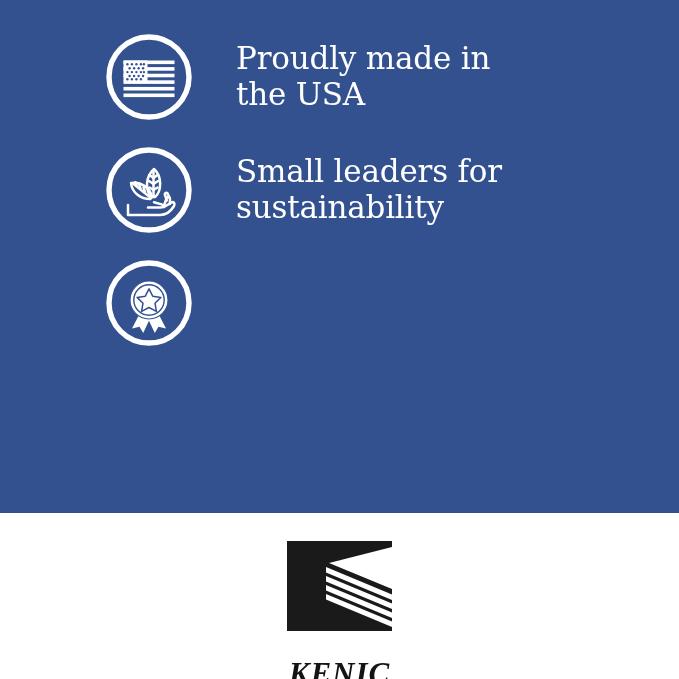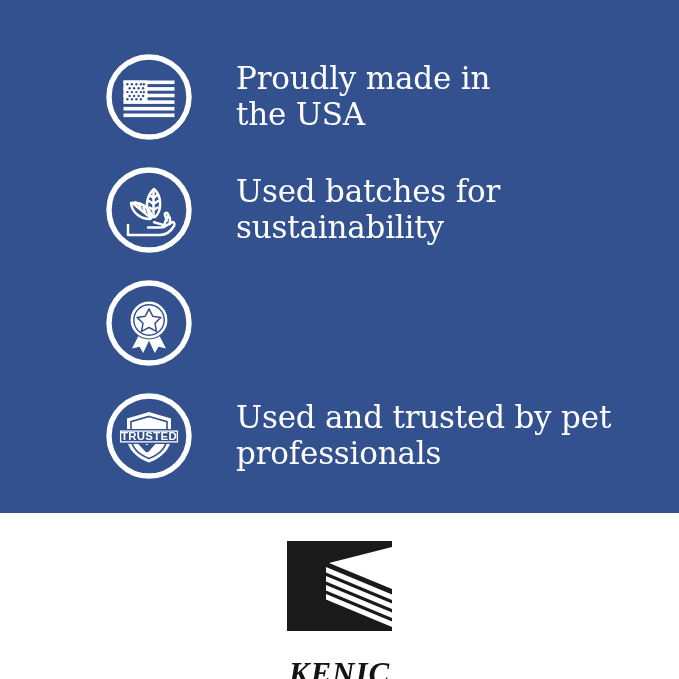--- a/index.html
+++ b/index.html
@@ -29,21 +29,21 @@
     background: #33508f;
     box-sizing: border-box;
   }
 
   #feature-list {
     position: absolute;
     left: 0;
     top: 0;
     width: 679px;
     height: 513px;
-    padding: 40px 0 0 0;
+    padding: 20px 0 0 0;
     box-sizing: border-box;
     display: flex;
     flex-direction: column;
     justify-content: flex-start;
   }
 
   .feature-row {
     display: flex;
     align-items: center;
     height: 113px;
@@ -184,21 +184,21 @@
 
               <path d="M24 60 L24 70 L56 70 C62 70 67 66 70 61
                        C71.5 58.5 69.5 56.2 67.3 57.6 L60 62"></path>
               <path d="M44 62.5 L57 62.5 C59 62.5 59.6 60 57.6 59.4
                        L50 57.2"></path>
               <path d="M59.5 62 L62.5 53.5 C63.2 51.3 66 51.6 66 54 L65.8 59"></path>
               <path d="M62.8 55.5 L61 50 C60.3 48 62.8 46.8 63.8 48.7 L65.5 53"></path>
             </g>
           </svg>
         </div>
-        <div class="feature-text">Used batches for
+        <div class="feature-text">Small leaders for
 sustainability</div>
       </div>
 
       <div class="feature-row">
         <div class="feature-icon">
           <svg viewBox="0 0 90 90" xmlns="http://www.w3.org/2000/svg">
             <circle cx="45" cy="45" r="40" fill="none" stroke="#ffffff" stroke-width="5.4"></circle>
 
             <path d="M36.5 54 L28 70.5 L35.5 68.8 L39.2 75 L47 58.5 Z" fill="#ffffff"></path>
             <path d="M53.5 54 L62 70.5 L54.5 68.8 L50.8 75 L43 58.5 Z" fill="#ffffff"></path>
@@ -206,40 +206,20 @@
             <circle cx="45" cy="42" r="19" fill="#ffffff"></circle>
             <circle cx="45" cy="42" r="19" fill="none" stroke="#33508f" stroke-width="1.1"></circle>
             <circle cx="45" cy="42" r="15.2" fill="none" stroke="#33508f" stroke-width="1.4"></circle>
 
             <path d="M45 30.8 L48.7 38.2 L56.9 39.4 L51 45.2 L52.4 53.4
                      L45 49.5 L37.6 53.4 L39 45.2 L33.1 39.4 L41.3 38.2 Z" fill="#ffffff" stroke="#33508f" stroke-width="1.5" stroke-linejoin="round"></path>
           </svg>
         </div>
       </div>
 
-      <div class="feature-row">
-        <div class="feature-icon">
-          <svg viewBox="0 0 90 90" xmlns="http://www.w3.org/2000/svg">
-            <circle cx="45" cy="45" r="40" fill="none" stroke="#ffffff" stroke-width="5.4"></circle>
-
-            <path d="M45 21 L67 27.5 L67 46 C67 58.5 57 67 45 71.5
-                     C33 67 23 58.5 23 46 L23 27.5 Z" fill="#ffffff"></path>
-            <path d="M45 25.4 L63 30.7 L63 46 C63 56.3 54.8 63.6 45 67.5
-                     C35.2 63.6 27 56.3 27 46 L27 30.7 Z" fill="none" stroke="#33508f" stroke-width="1.6"></path>
-
-            <path d="M36.5 51.5 L43 58.5 L56 43.5" fill="none" stroke="#33508f" stroke-width="5.4" stroke-linecap="round" stroke-linejoin="round"></path>
-
-            <rect x="14.5" y="38" width="61" height="15" fill="#33508f"></rect>
-            <rect x="16.6" y="40.1" width="56.8" height="10.8" fill="none" stroke="#ffffff" stroke-width="1.3"></rect>
-            <text x="45" y="48.9" text-anchor="middle" font-family="Liberation Sans, DejaVu Sans, sans-serif" font-size="11.4" font-weight="bold" fill="#ffffff" letter-spacing="0.3">TRUSTED</text>
-          </svg>
-        </div>
-        <div class="feature-text">Used and trusted by pet
-professionals</div>
-      </div>
 
     </div>
   </div>
 
   <div id="logo-area">
     <div id="brand-logo">
       <svg id="logo-mark" viewBox="0 0 105 90" xmlns="http://www.w3.org/2000/svg">
 
         <rect x="0" y="0" width="105" height="90" fill="#1a1a1a"></rect>
 

